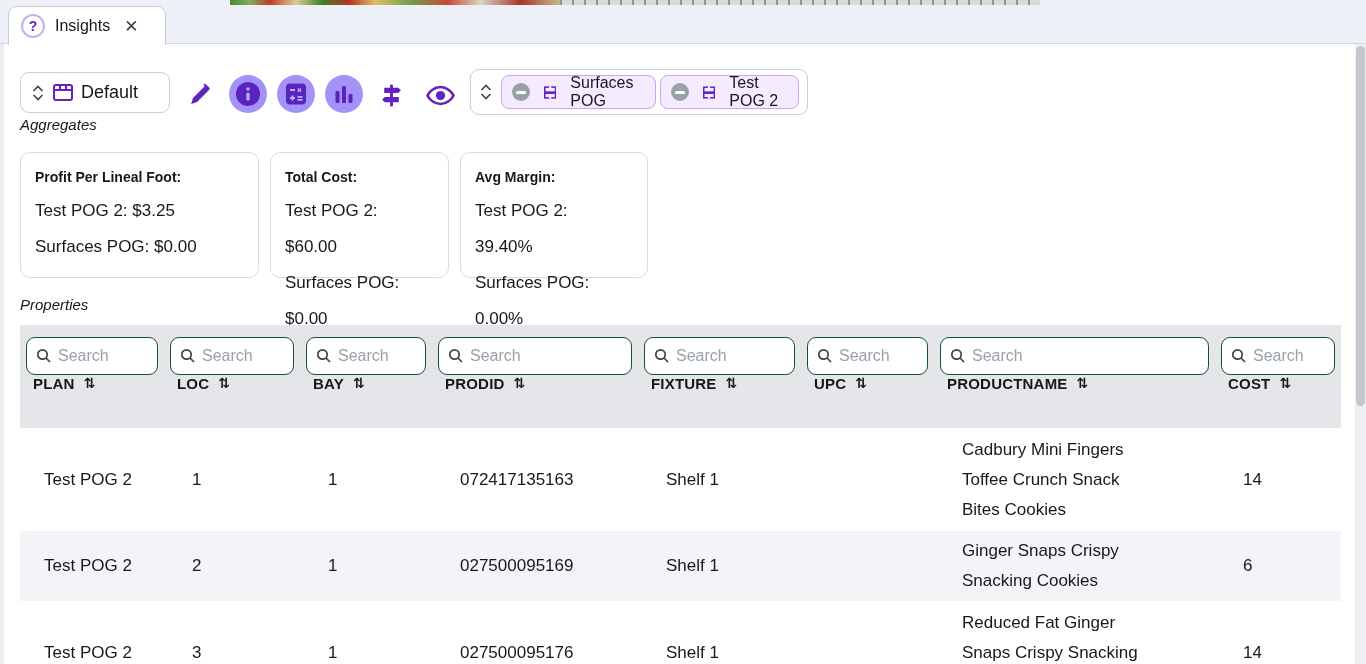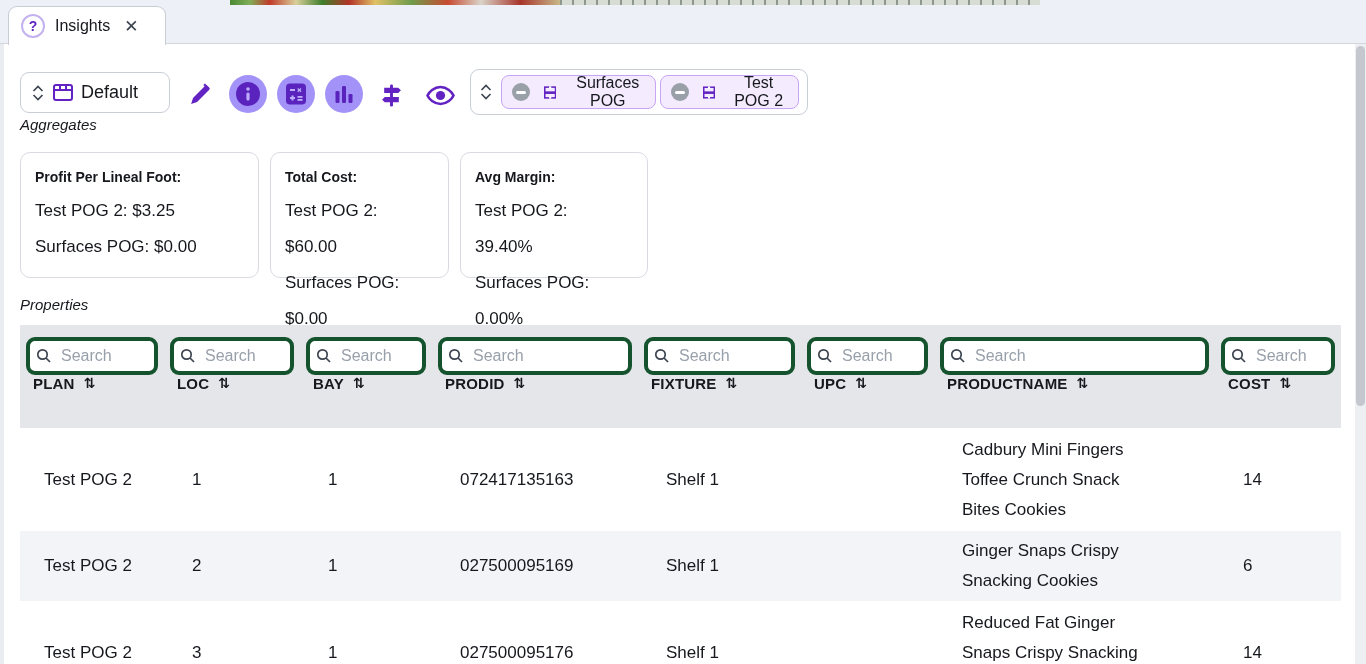--- a/index.html
+++ b/index.html
@@ -33,40 +33,40 @@
     border:1px solid #c9ced6; border-radius:9px; background:#fff;
     display:flex; align-items:center; gap:8px; padding:0 10px; font-size:18px; cursor:pointer; }
   .icon-btn { position:absolute; background:none; border:none; cursor:pointer; }
   .circle-btn { position:absolute; width:38px; height:38px; border-radius:50%; border:none;
     background:#a392f8; display:flex; align-items:center; justify-content:center; cursor:pointer; }
 
   .chips-box { position:absolute; left:470px; top:13px; width:338px; height:46px;
     border:1px solid #c9ced6; border-radius:9px; background:#fff;
     display:flex; align-items:center; gap:4px; padding:0 8px; }
   .chip { height:34px; border:1.5px solid #c7a4f6; background:#f4ebfe; border-radius:8px;
-    display:flex; align-items:center; gap:14px; padding:0 10px; font-size:16px; cursor:pointer;text-align:center; }
+    display:flex; align-items:center; gap:14px; padding:0 10px; font-size:16px; cursor:pointer; }
   .minus-circle { width:18px; height:18px; border-radius:50%; background:#9aa0a8; position:relative; flex:none; }
   .minus-circle::after { content:""; position:absolute; left:4px; top:8px; width:10px; height:2.5px; background:#fff; border-radius:2px; }
 
   
   .section-label { position:absolute; left:20px; font-style:italic; font-size:15px; color:#16181d; }
 
   
   .cards { position:absolute; left:20px; top:152px; display:flex; gap:11px; }
   .card { border:1px solid #d8dbe1; border-radius:10px; background:#fff; padding:16px 18px 14px 14px; height:126px; }
   .card h3 { font-size:14px; font-weight:700; margin-bottom:8px; }
   .card div { font-size:17px; line-height:36px; font-weight:400; }
 
   
   .ptable { position:absolute; left:20px; top:325px; width:1321px; height:360px; }
   .grid-row { display:grid; grid-template-columns:144px 136px 132px 206px 163px 133px 281px 126px; }
   .thead { background:#e4e6ea; padding-top:12px; }
   .search-cell { padding:0 6px; }
   .search-wrap { position:relative; }
-  .search-wrap input { width:100%; height:38px; border:4px solid #14532d; border-radius:9px;
+  .search-wrap input { width:100%; height:38px; border:1px solid #14532d; border-radius:9px;
     padding:0 8px 0 31px; font-size:16px; color:#16181d; background:#fff; outline:none;
     font-family:"Liberation Sans","DejaVu Sans",sans-serif; }
   .search-wrap input::placeholder { color:#98a0aa; }
   .search-wrap svg { position:absolute; left:10px; top:11px; }
   .header-row { height:53px; }
   .hcell { display:flex; align-items:flex-start; padding-left:13px; font-weight:700; font-size:15px; letter-spacing:.2px; }
   .sort-glyph { font-family:"DejaVu Sans",sans-serif; font-size:14px; font-weight:700; margin-left:9px; cursor:pointer; }
 
   .trow { background:#fff; }
   .trow.alt { background:#f2f4f7; }

